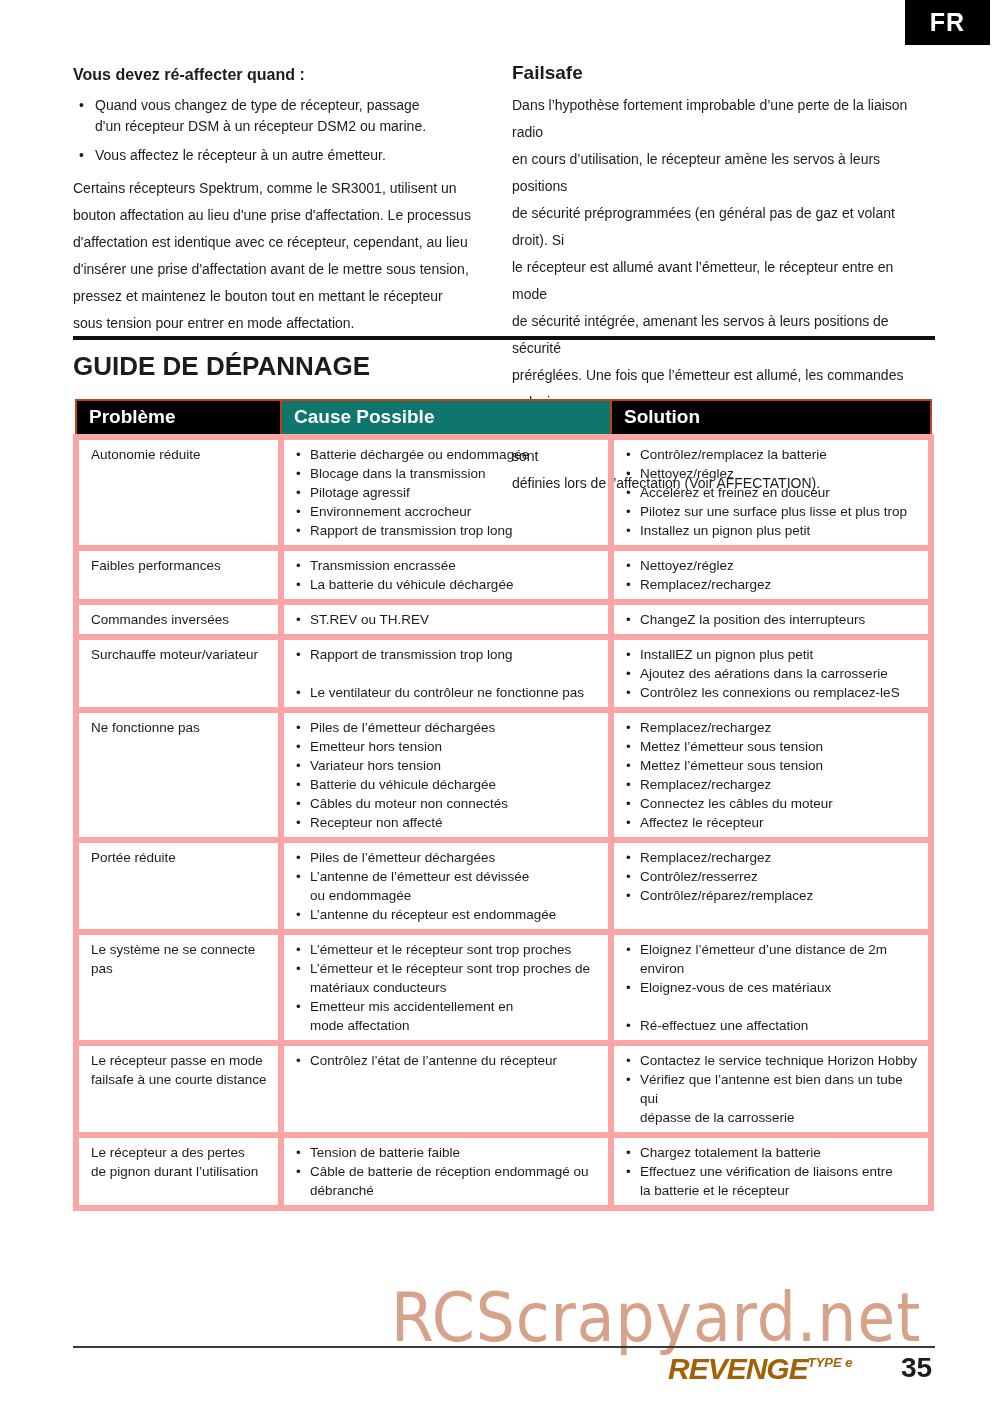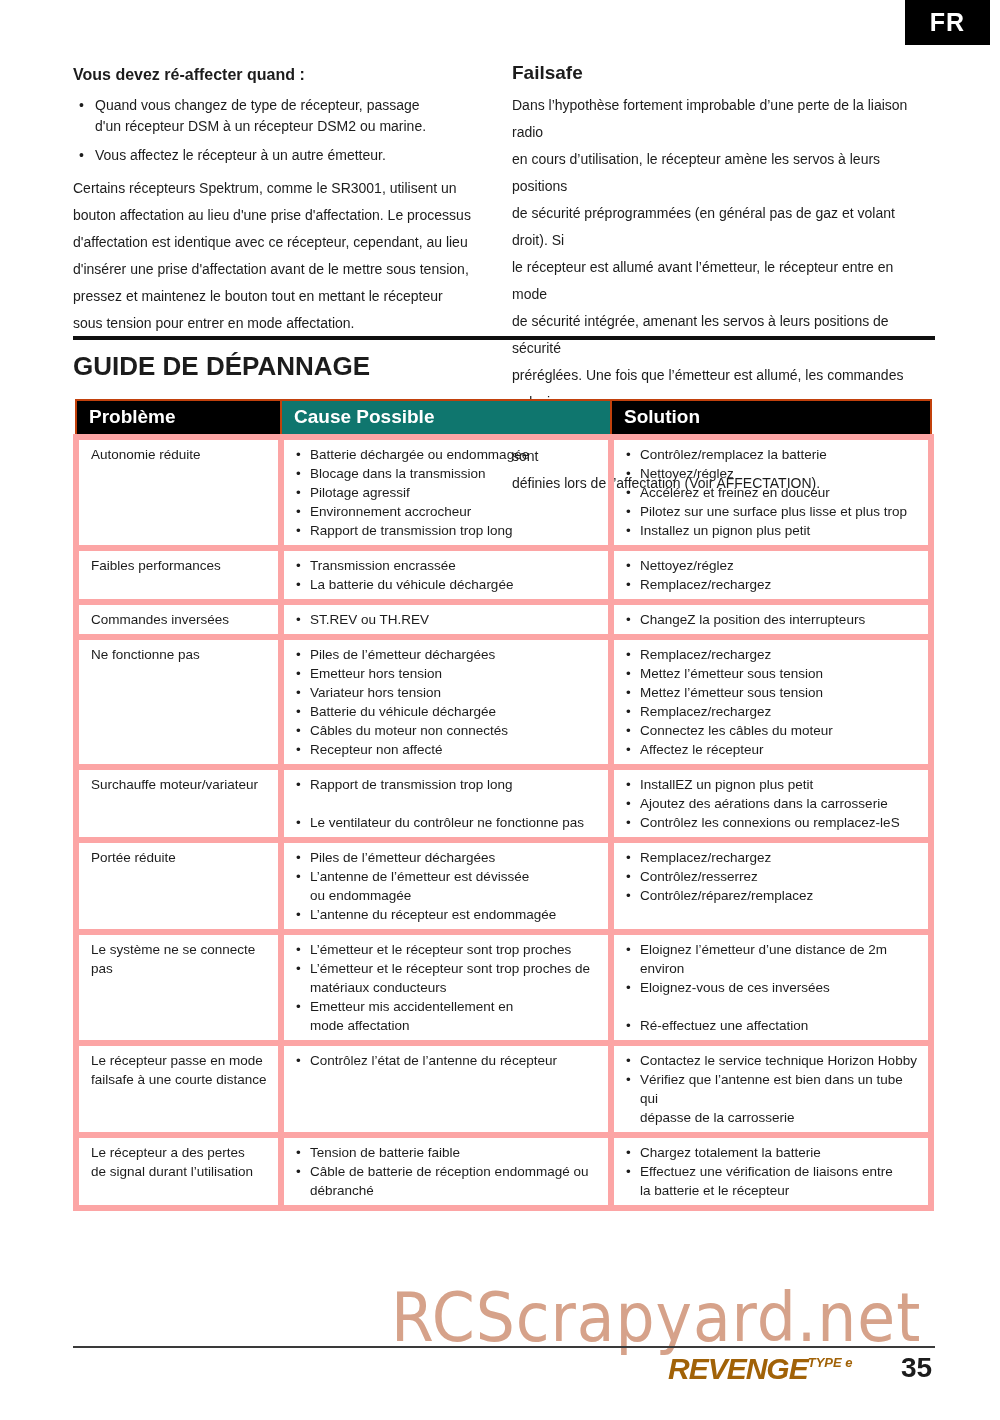--- a/index.html
+++ b/index.html
@@ -184,20 +184,37 @@
               <li>ST.REV ou TH.REV</li>
             </ul>
           </td>
           <td>
             <ul class="cell-list">
               <li>ChangeZ la position des interrupteurs</li>
             </ul>
           </td>
         </tr>
         <tr>
+          <td class="problem">Surchauffe moteur/variateur</td>
+          <td>
+            <ul class="cell-list">
+              <li>Rapport de transmission trop long</li>
+              <li class="spacer"></li>
+              <li>Le ventilateur du contrôleur ne fonctionne pas</li>
+            </ul>
+          </td>
+          <td>
+            <ul class="cell-list">
+              <li>InstallEZ un pignon plus petit</li>
+              <li>Ajoutez des aérations dans la carrosserie</li>
+              <li>Contrôlez les connexions ou remplacez-leS</li>
+            </ul>
+          </td>
+        </tr>
+        <tr>
           <td class="problem">Ne fonctionne pas</td>
           <td>
             <ul class="cell-list">
               <li>Piles de l’émetteur déchargées</li>
               <li>Emetteur hors tension</li>
               <li>Variateur hors tension</li>
               <li>Batterie du véhicule déchargée</li>
               <li>Câbles du moteur non connectés</li>
               <li>Recepteur non affecté</li>
             </ul>
@@ -207,37 +224,20 @@
               <li>Remplacez/rechargez</li>
               <li>Mettez l’émetteur sous tension</li>
               <li>Mettez l’émetteur sous tension</li>
               <li>Remplacez/rechargez</li>
               <li>Connectez les câbles du moteur</li>
               <li>Affectez le récepteur</li>
             </ul>
           </td>
         </tr>
         <tr>
-          <td class="problem">Surchauffe moteur/variateur</td>
-          <td>
-            <ul class="cell-list">
-              <li>Rapport de transmission trop long</li>
-              <li class="spacer"></li>
-              <li>Le ventilateur du contrôleur ne fonctionne pas</li>
-            </ul>
-          </td>
-          <td>
-            <ul class="cell-list">
-              <li>InstallEZ un pignon plus petit</li>
-              <li>Ajoutez des aérations dans la carrosserie</li>
-              <li>Contrôlez les connexions ou remplacez-leS</li>
-            </ul>
-          </td>
-        </tr>
-        <tr>
           <td class="problem">Portée réduite</td>
           <td>
             <ul class="cell-list">
               <li>Piles de l’émetteur déchargées</li>
               <li>L’antenne de l’émetteur est dévissée
 ou endommagée</li>
               <li>L’antenne du récepteur est endommagée</li>
             </ul>
           </td>
           <td>
@@ -255,21 +255,21 @@
               <li>L’émetteur et le récepteur sont trop proches</li>
               <li>L’émetteur et le récepteur sont trop proches de
 matériaux conducteurs</li>
               <li>Emetteur mis accidentellement en
 mode affectation</li>
             </ul>
           </td>
           <td>
             <ul class="cell-list">
               <li>Eloignez l’émetteur d’une distance de 2m environ</li>
-              <li>Eloignez-vous de ces inversées</li>
+              <li>Eloignez-vous de ces matériaux</li>
               <li class="spacer"></li>
               <li>Ré-effectuez une affectation</li>
             </ul>
           </td>
         </tr>
         <tr>
           <td class="problem">Le récepteur passe en mode
 failsafe à une courte distance</td>
           <td>
             <ul class="cell-list">
@@ -279,21 +279,21 @@
           <td>
             <ul class="cell-list">
               <li>Contactez le service technique Horizon Hobby</li>
               <li>Vérifiez que l’antenne est bien dans un tube qui
 dépasse de la carrosserie</li>
             </ul>
           </td>
         </tr>
         <tr>
           <td class="problem">Le récepteur a des pertes
-de signal durant l’utilisation</td>
+de pignon durant l’utilisation</td>
           <td>
             <ul class="cell-list">
               <li>Tension de batterie faible</li>
               <li>Câble de batterie de réception endommagé ou
 débranché</li>
             </ul>
           </td>
           <td>
             <ul class="cell-list">
               <li>Chargez totalement la batterie</li>

